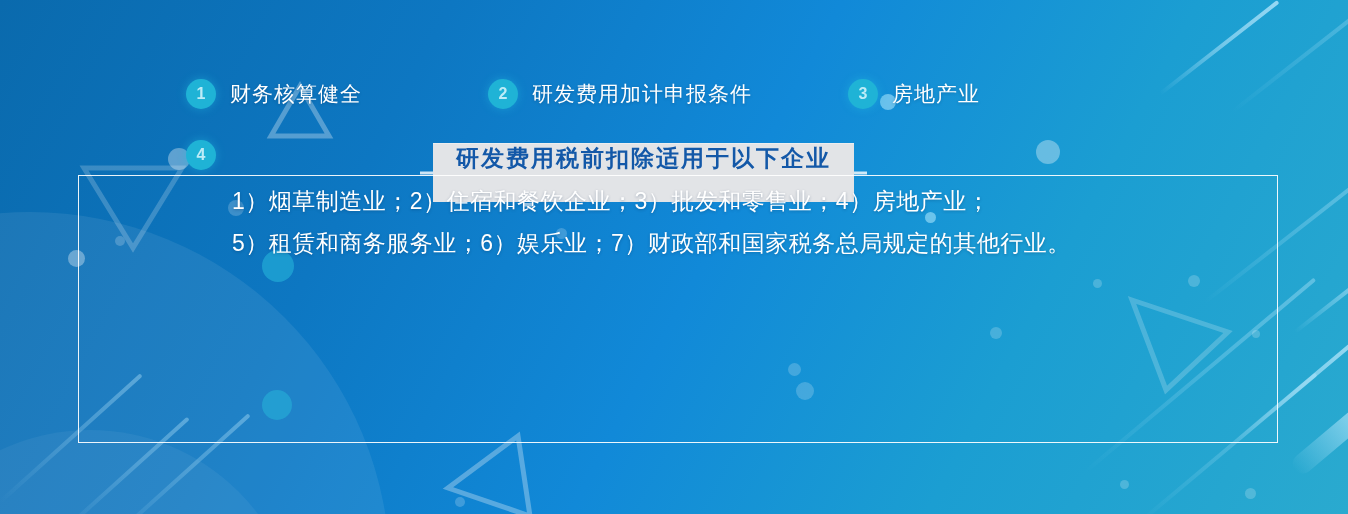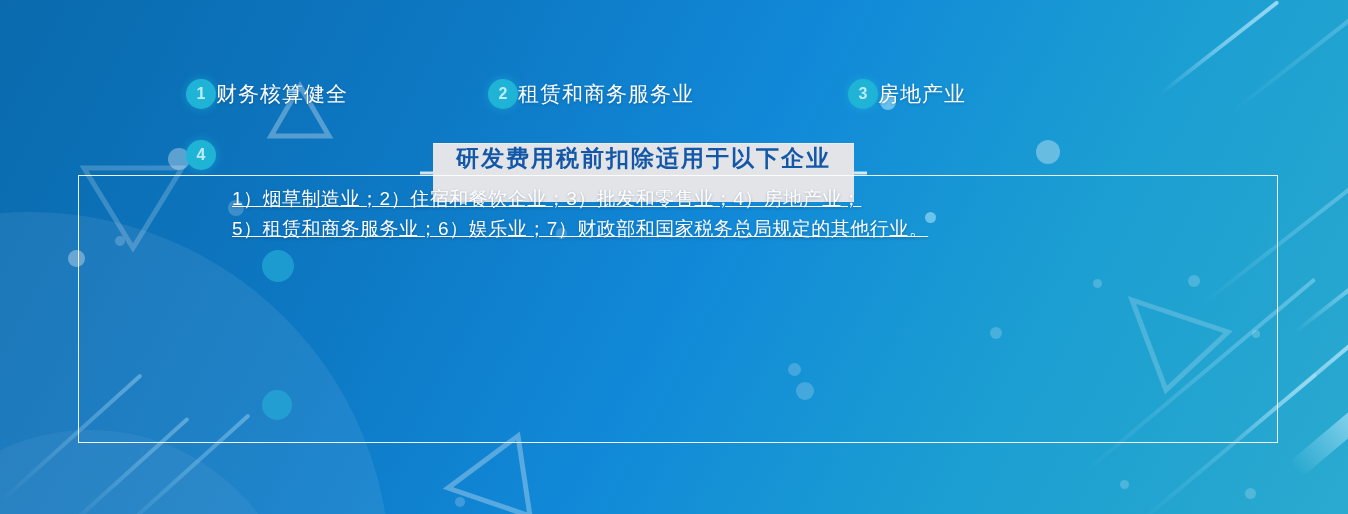--- a/index.html
+++ b/index.html
@@ -109,45 +109,45 @@
     color:#bdecf7;
     font-size:16px;
     font-weight:bold;
     display:flex;
     align-items:center;
     justify-content:center;
     flex:0 0 auto;
     box-shadow:0 0 10px rgba(35,190,225,0.45);
   }
   .item-label {
+    margin-left:14px;
     color:#ffffff;
     font-size:21px;
     letter-spacing:1px;
     white-space:nowrap;
     text-shadow:0 1px 3px rgba(0,40,80,0.3);
   }
 
   .row1 { top:79px; }
   .i1 { left:186px; }
   .i2 { left:488px; }
   .i3 { left:848px; }
   .i4 { left:186px; top:140px; }
 
   .detail {
     position:absolute;
     left:232px;
     color:#ffffff;
-    font-size:19px;
+    font-size:23px;
     letter-spacing:0.5px;
     white-space:nowrap;
     text-shadow:0 1px 3px rgba(0,40,80,0.3);
-    text-decoration:underline;
   }
   .d1 { top:186px; }
-  .d2 { top:216px; }
+  .d2 { top:228px; }
 </style>
 </head>
 <body>
 
 <div id="poster">
 
   <div class="bg">
 
     <div class="arc-big"></div>
     <div class="arc-small"></div>
@@ -214,21 +214,21 @@
 
   <div class="rows">
 
     <div class="item row1 i1">
       <span class="badge">1</span>
       <span class="item-label">财务核算健全</span>
     </div>
 
     <div class="item row1 i2">
       <span class="badge">2</span>
-      <span class="item-label">租赁和商务服务业</span>
+      <span class="item-label">研发费用加计申报条件</span>
     </div>
 
     <div class="item row1 i3">
       <span class="badge">3</span>
       <span class="item-label">房地产业</span>
     </div>
 
     <div class="item i4">
       <span class="badge">4</span>
     </div>

